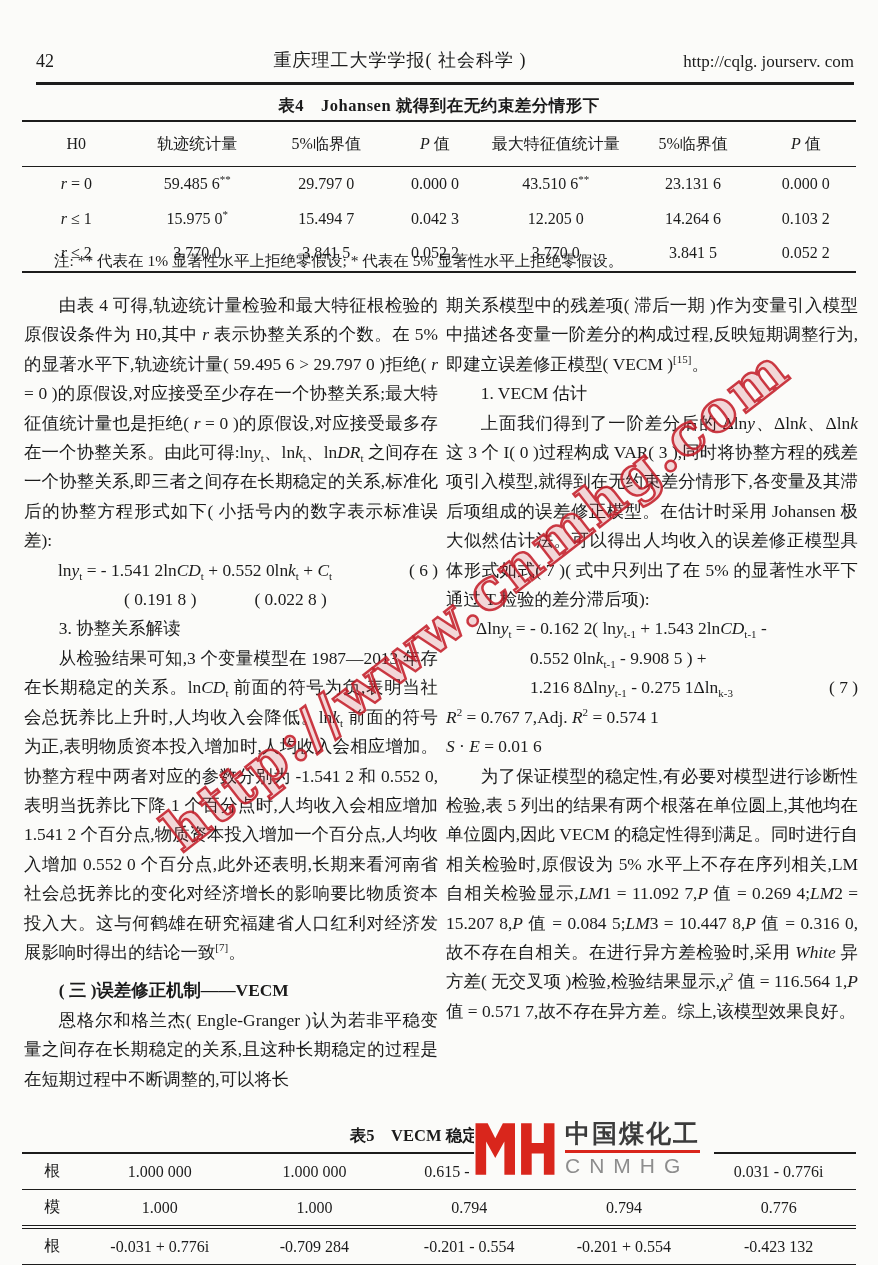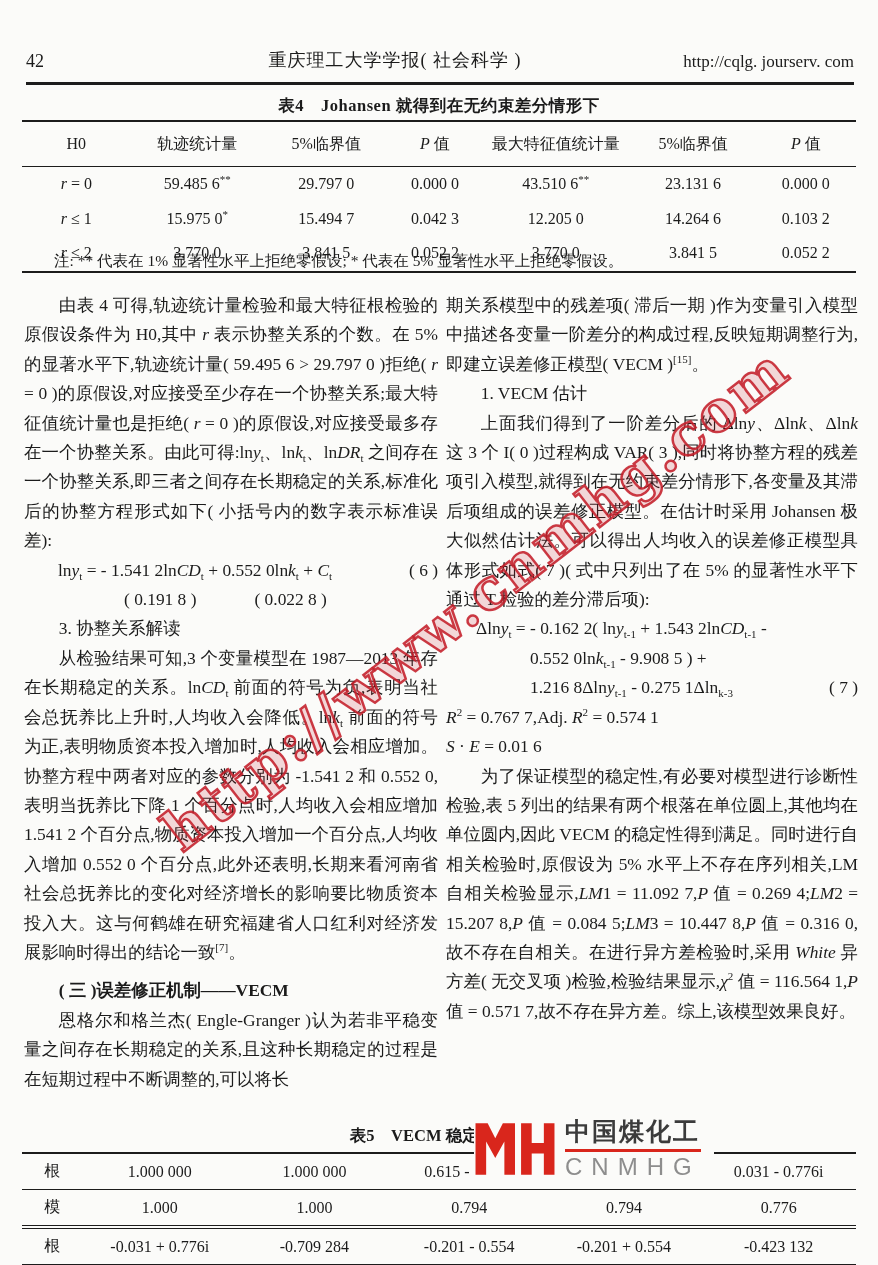--- a/index.html
+++ b/index.html
@@ -1,20 +1,20 @@
 <!DOCTYPE html>
 <html><head>
 <meta charset="utf-8">
 <style>
   html,body{margin:0;padding:0;background:#e8e8e8;}
   .page{position:relative;width:878px;height:1265px;margin:0 auto;background:#fbfbf9;
         font-family:"Liberation Serif","DejaVu Serif",serif;color:#1b1b1b;overflow:hidden;}
 
   
-  .hdr{position:absolute;top:24px;left:26px;right:24px;height:48px;
+  .hdr{position:absolute;top:24px;left:36px;right:24px;height:48px;
        border-bottom:3px solid #1c1c1c;display:flex;align-items:flex-end;
        justify-content:space-between;padding-bottom:10px;font-size:18px;}
   .hdr .num{width:140px;font-size:18px;}
   .hdr .jt{flex:1;text-align:center;letter-spacing:1px;}
   .hdr .url{width:230px;text-align:right;font-size:17px;}
 
   
   table{border-collapse:collapse;table-layout:fixed;}
   sup{font-size:11px;line-height:0;}
   sub{font-size:11px;line-height:0;}
@@ -69,21 +69,21 @@
       transform:rotate(-38deg);z-index:20;pointer-events:none;white-space:nowrap;}
 
   
   .logo{position:absolute;left:474px;top:1113px;width:240px;height:71px;
         background:#fbfbf9;z-index:30;display:flex;align-items:center;gap:9px;}
   .logo svg{width:82px;height:64px;flex:none;}
   .logo .txt{display:flex;flex-direction:column;}
   .logo .cn{font-family:"Liberation Sans","DejaVu Sans",sans-serif;font-weight:bold;
             font-size:25px;color:#3b3b3b;letter-spacing:2px;line-height:1.1;}
   .logo .rule{height:3px;background:#d9261c;margin:3px 0 2px 0;}
-  .logo .en{font-family:"Liberation Sans","DejaVu Sans",sans-serif;font-size:24px;
+  .logo .en{font-family:"Liberation Sans","DejaVu Sans",sans-serif;font-size:21px;
             color:#8d8d8d;letter-spacing:9px;line-height:1.05;}
 </style>
 </head>
 <body>
 
 <div class="page">
 
   <div class="hdr">
     <span class="num">42</span>
     <span class="jt">重庆理工大学学报( 社会科学 )</span>

